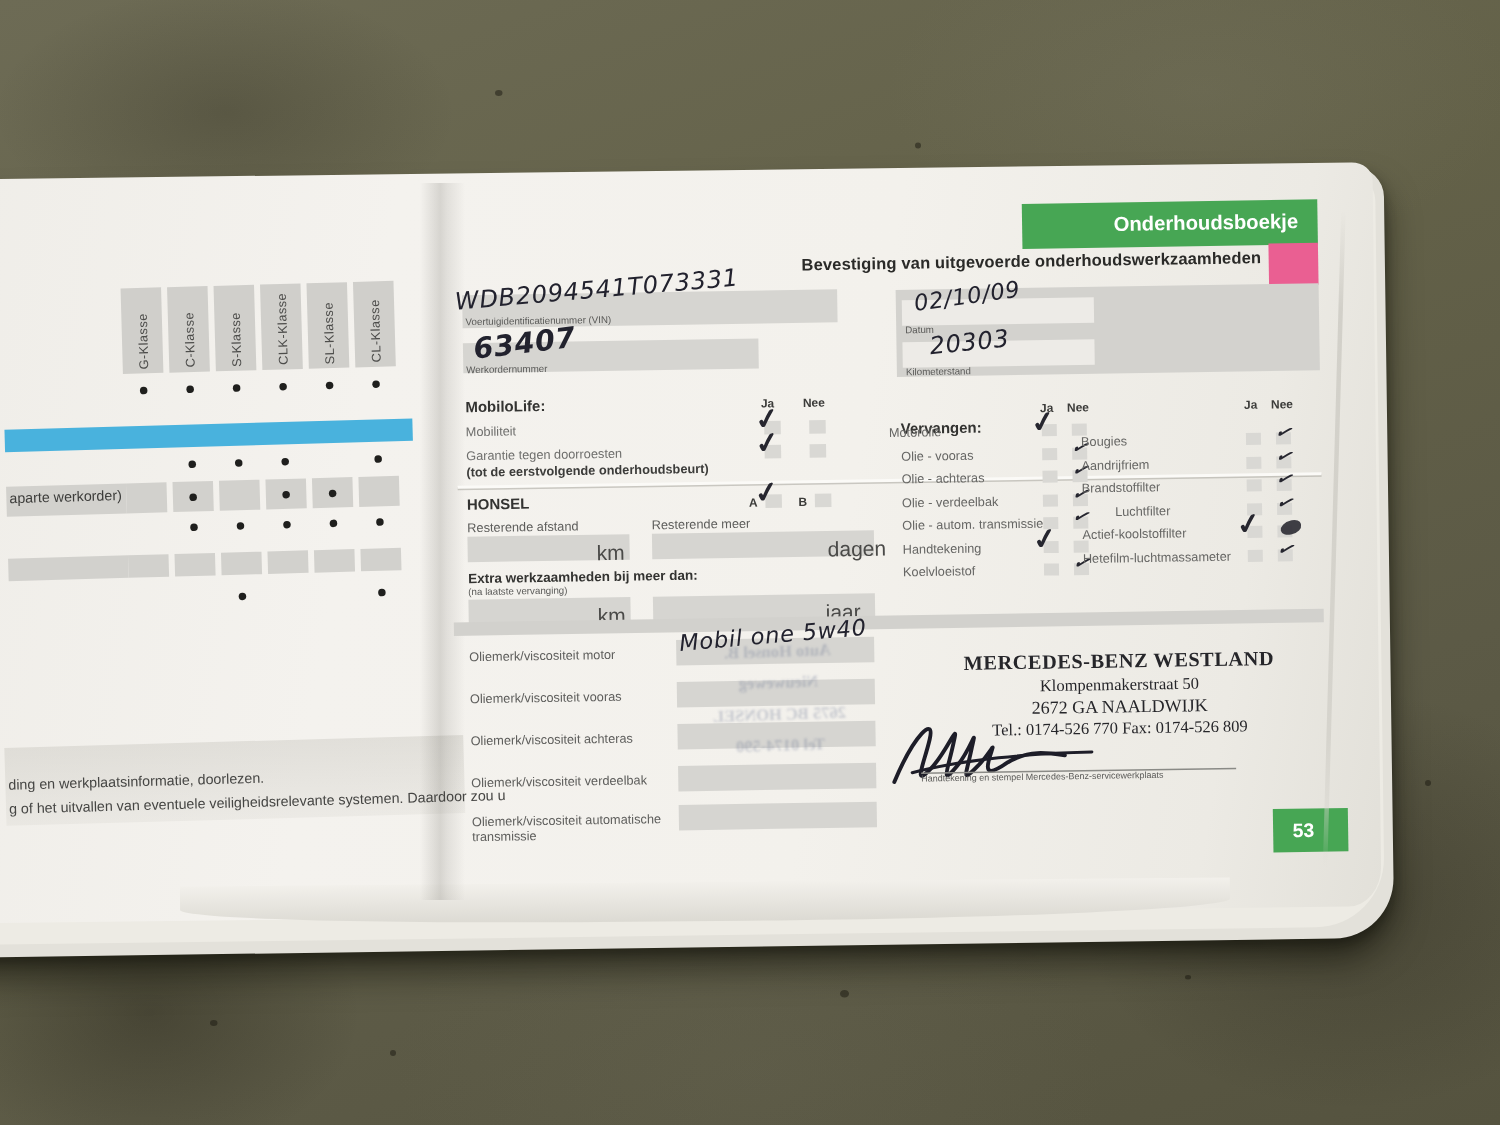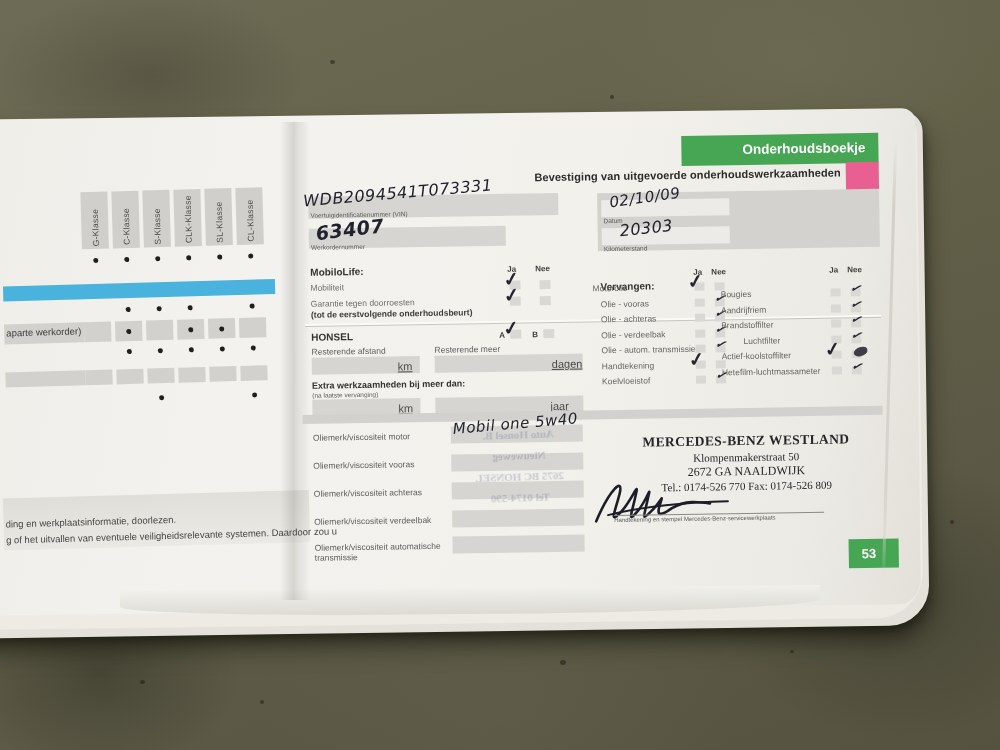--- a/index.html
+++ b/index.html
@@ -60,21 +60,21 @@
   .hand{position:absolute;font-family:"DejaVu Sans",sans-serif;font-style:italic;color:#22222e;
     white-space:nowrap;letter-spacing:.5px;}
   .bold-lbl{position:absolute;font-weight:bold;color:#333331;font-size:10px;white-space:nowrap;}
   .sm-lbl{position:absolute;font-size:8.5px;color:#5d5d5b;white-space:nowrap;}
   .sm-bold{position:absolute;font-size:8px;font-weight:bold;color:#3c3c3a;white-space:nowrap;}
   .chk{position:absolute;width:11px;height:9px;background:#d9d8d4;}
   .mark{position:absolute;color:#26262f;font-weight:bold;}
   .mark-ja{font-size:19px;transform:rotate(-8deg);}
   .mark-nee{font-size:12px;transform:rotate(14deg) skewX(-18deg);}
   .divider{position:absolute;height:2px;background:#fbfaf7;box-shadow:0 1px 0 rgba(160,158,150,.5);}
-  .unit{position:absolute;font-size:11px;color:#4a4a48;text-decoration:underline;}
+  .unit{position:absolute;font-size:14px;color:#4a4a48;}
   .thick-band{position:absolute;left:2px;top:287px;width:580px;height:9px;background:#d2d1cd;}
   .stamp{position:absolute;left:306px;top:312px;width:278px;text-align:center;
     font-family:"Liberation Serif",serif;color:#26262a;}
   .stamp .s1{font-weight:bold;font-size:13.5px;letter-spacing:.4px;}
   .stamp .s2{font-size:11px;margin-top:2px;}
   .stamp .s3{font-size:12px;margin-top:1px;}
   .stamp .s4{font-size:11px;margin-top:1px;white-space:nowrap;}
   .stamp-caption{position:absolute;left:312px;top:392px;font-size:6px;color:#5a5a58;white-space:nowrap;
     border-top:1px solid #8a8a86;padding-top:1px;width:210px;text-align:left;}
   .page-num{position:absolute;left:546px;top:420px;width:50px;height:29px;background:var(--green);

